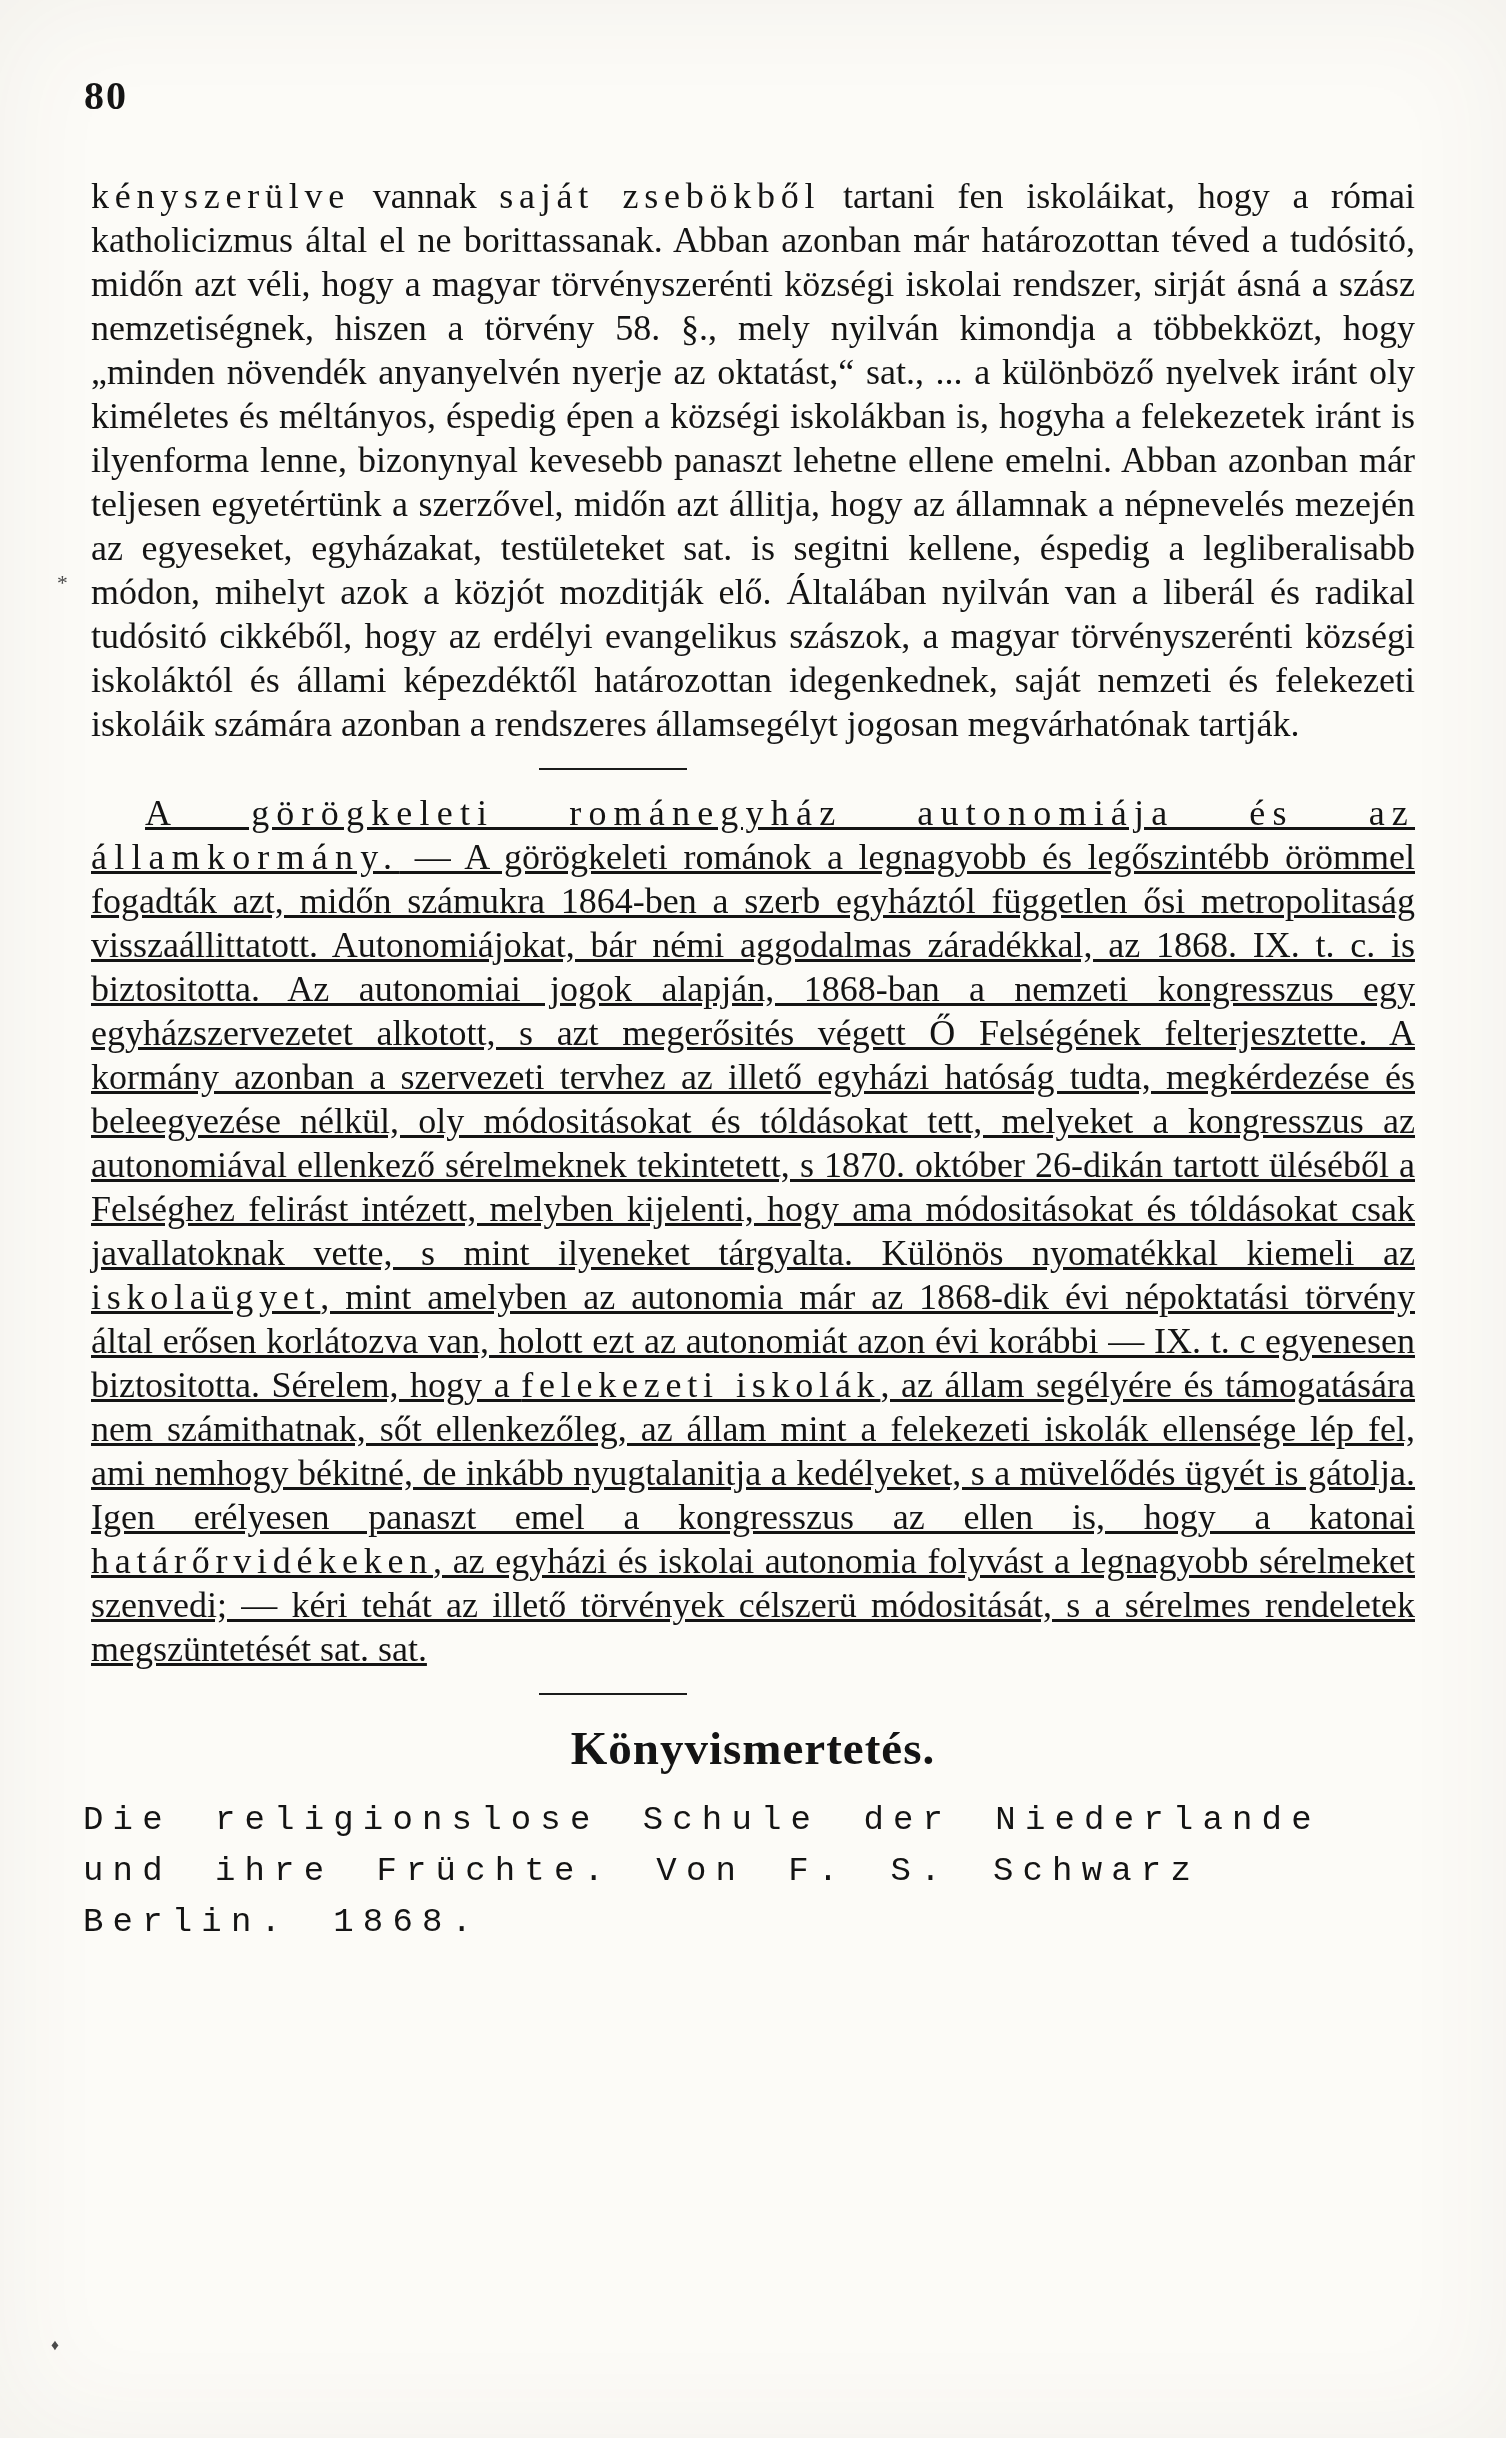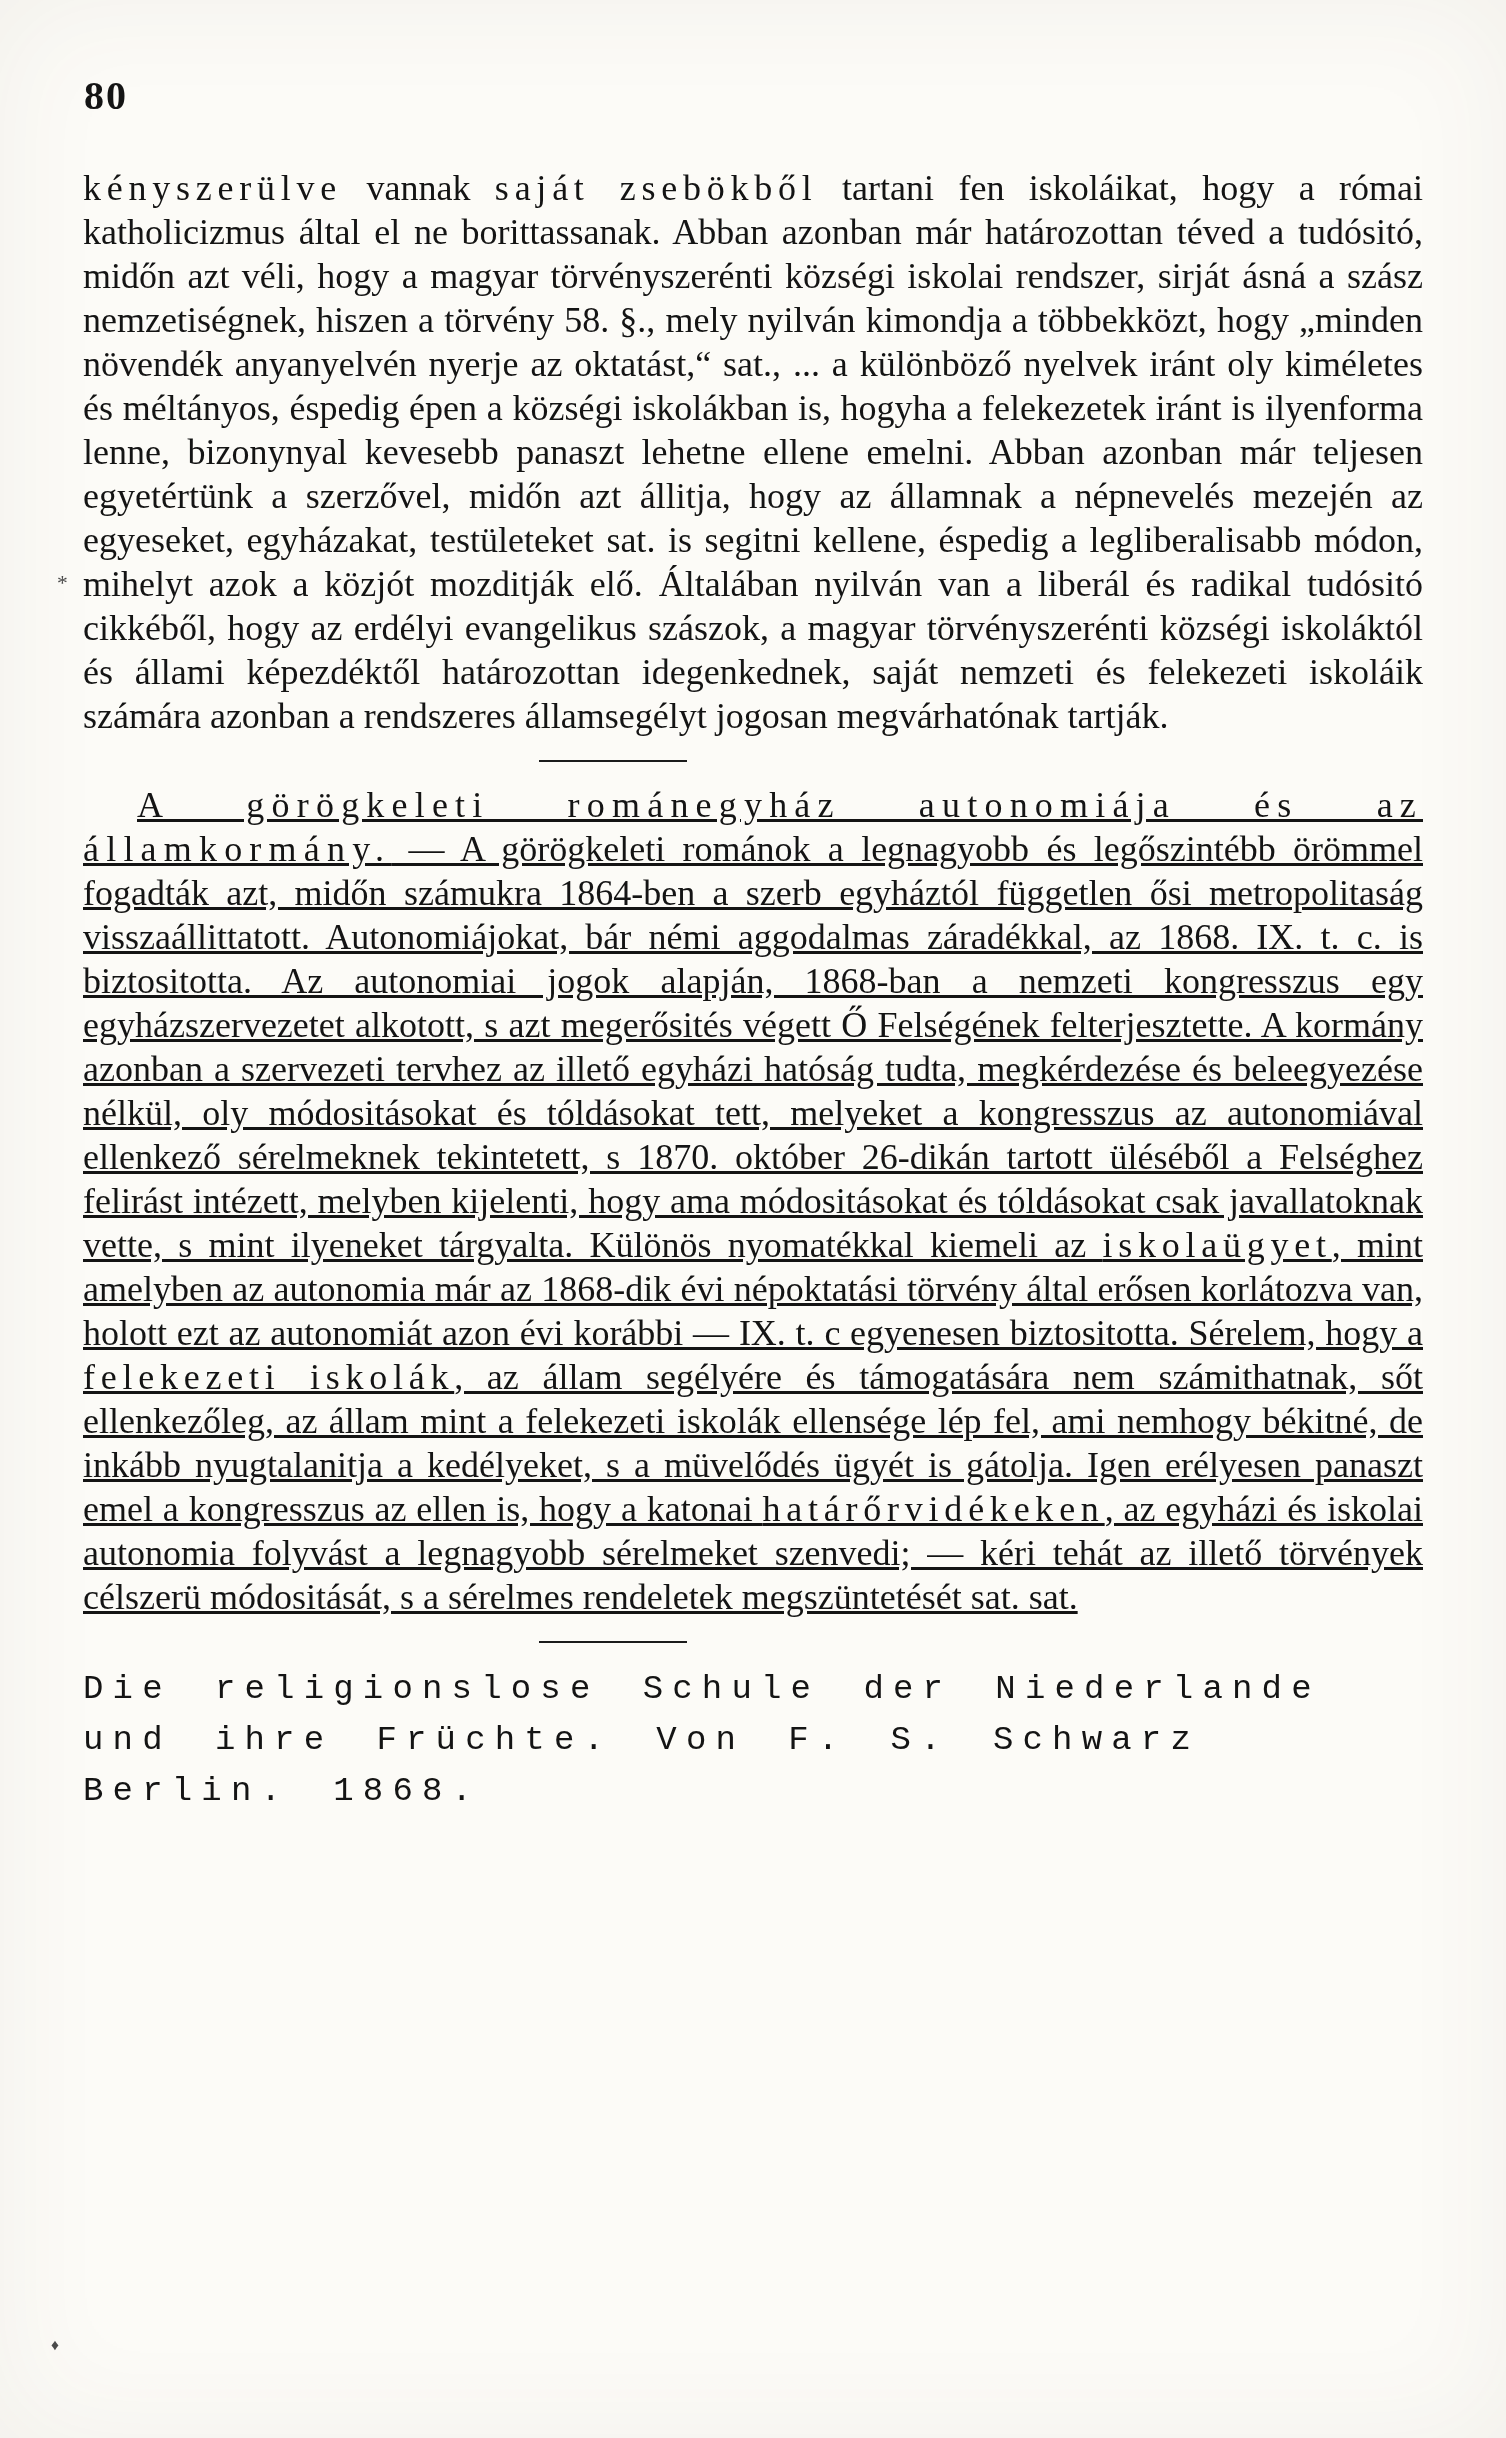--- a/index.html
+++ b/index.html
@@ -25,21 +25,21 @@
     font-weight: 700;
     letter-spacing: 2px;
   }
   .content {
     position: absolute;
     left: 83px;
     top: 166px;
     width: 1340px;
   }
   p {
-    margin: 0;
+    margin: 8px;
     font-size: 36px;
     line-height: 44px;
     text-align: justify;
     hyphens: none;
   }
   .indent { text-indent: 54px; text-decoration: underline; }
   .sp { letter-spacing: 0.16em; }
   .sp-wide { letter-spacing: 0.2em; word-spacing: 0.55em; }
   .rule {
     border: none;
@@ -86,19 +86,20 @@
   <div class="content">
 
     <p class="p1"><span class="sp">kényszerülve</span><span> vannak </span><span class="sp">saját zsebökből</span><span> tartani fen iskoláikat, hogy a római katholicizmus által el ne borittassanak. Abban azonban már határozottan téved a tudósitó, midőn azt véli, hogy a magyar törvényszerénti községi iskolai rendszer, sirját ásná a szász nemzetiségnek, hiszen a törvény 58. §., mely nyilván kimondja a többekközt, hogy „minden növendék anyanyelvén nyerje az oktatást,“ sat., ... a különböző nyelvek iránt oly kiméletes és méltányos, éspedig épen a községi iskolákban is, hogyha a felekezetek iránt is ilyenforma lenne, bizonynyal kevesebb panaszt lehetne ellene emelni. Abban azonban már teljesen egyetértünk a szerzővel, midőn azt állitja, hogy az államnak a népnevelés mezején az egyeseket, egyházakat, testületeket sat. is segitni kellene, éspedig a legliberalisabb módon, mihelyt azok a közjót mozditják elő. Általában nyilván van a liberál és radikal tudósitó cikkéből, hogy az erdélyi evangelikus szászok, a magyar törvényszerénti községi iskoláktól és állami képezdéktől határozottan idegenkednek, saját nemzeti és felekezeti iskoláik számára azonban a rendszeres államsegélyt jogosan megvárhatónak tartják.</span></p>
 
     <hr class="rule">
 
     <p class="p2 indent"><span class="sp-wide">A görögkeleti románegyház autonomiája és az államkormány.</span><span> — A görögkeleti románok a legnagyobb és legőszintébb örömmel fogadták azt, midőn számukra 1864-ben a szerb egyháztól független ősi metropolitaság visszaállittatott. Autonomiájokat, bár némi aggodalmas záradékkal, az 1868. IX. t. c. is biztositotta. Az autonomiai jogok alapján, 1868-ban a nemzeti kongresszus egy egyházszervezetet alkotott, s azt megerősités végett Ő Felségének felterjesztette. A kormány azonban a szervezeti tervhez az illető egyházi hatóság tudta, megkérdezése és beleegyezése nélkül, oly módositásokat és tóldásokat tett, melyeket a kongresszus az autonomiával ellenkező sérelmeknek tekintetett, s 1870. október 26-dikán tartott üléséből a Felséghez felirást intézett, melyben kijelenti, hogy ama módositásokat és tóldásokat csak javallatoknak vette, s mint ilyeneket tárgyalta. Különös nyomatékkal kiemeli az </span><span class="sp">iskolaügyet</span><span>, mint amelyben az autonomia már az 1868-dik évi népoktatási törvény által erősen korlátozva van, holott ezt az autonomiát azon évi korábbi — IX. t. c egyenesen biztositotta. Sérelem, hogy a </span><span class="sp">felekezeti iskolák</span><span>, az állam segélyére és támogatására nem számithatnak, sőt ellenkezőleg, az állam mint a felekezeti iskolák ellensége lép fel, ami nemhogy békitné, de inkább nyugtalanitja a kedélyeket, s a müvelődés ügyét is gátolja. Igen erélyesen panaszt emel a kongresszus az ellen is, hogy a katonai </span><span class="sp">határőrvidékeken</span><span>, az egyházi és iskolai autonomia folyvást a legnagyobb sérelmeket szenvedi; — kéri tehát az illető törvények célszerü módositását, s a sérelmes rendeletek megszüntetését sat. sat.</span></p>
 
     <hr class="rule">
 
+    <h2 class="heading">Könyvismertetés.</h2>
 
     <p class="book-title">Die religionslose Schule der Niederlande und ihre Früchte. Von F. S. Schwarz Berlin. 1868.</p>
 
 
   </div>
 </div>
 
 
 </body></html>

